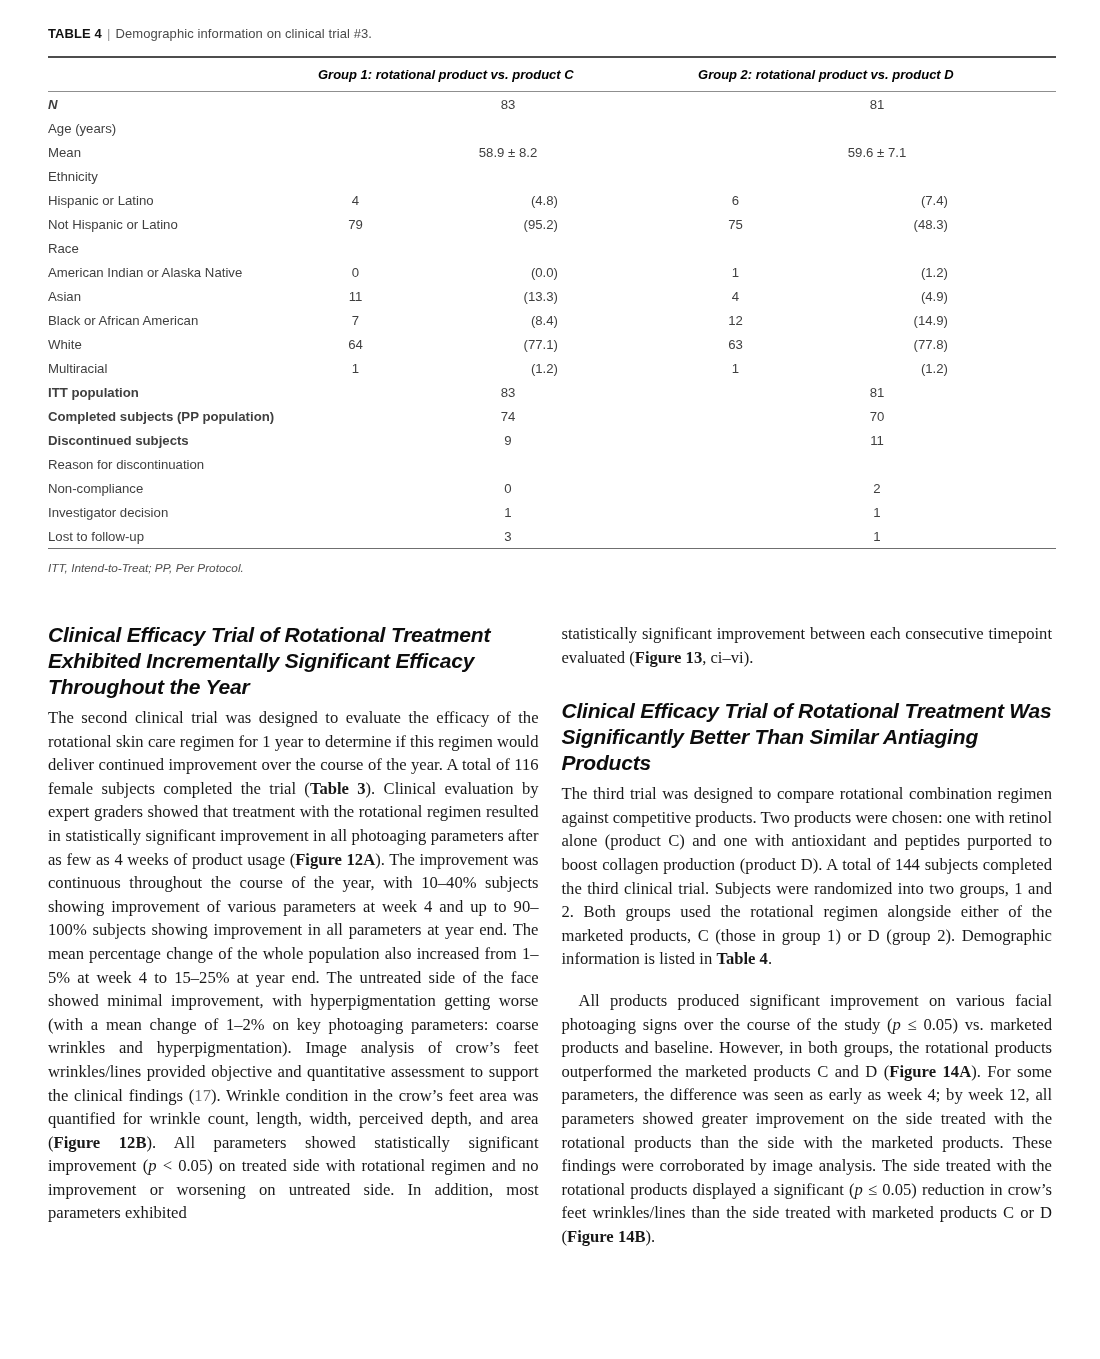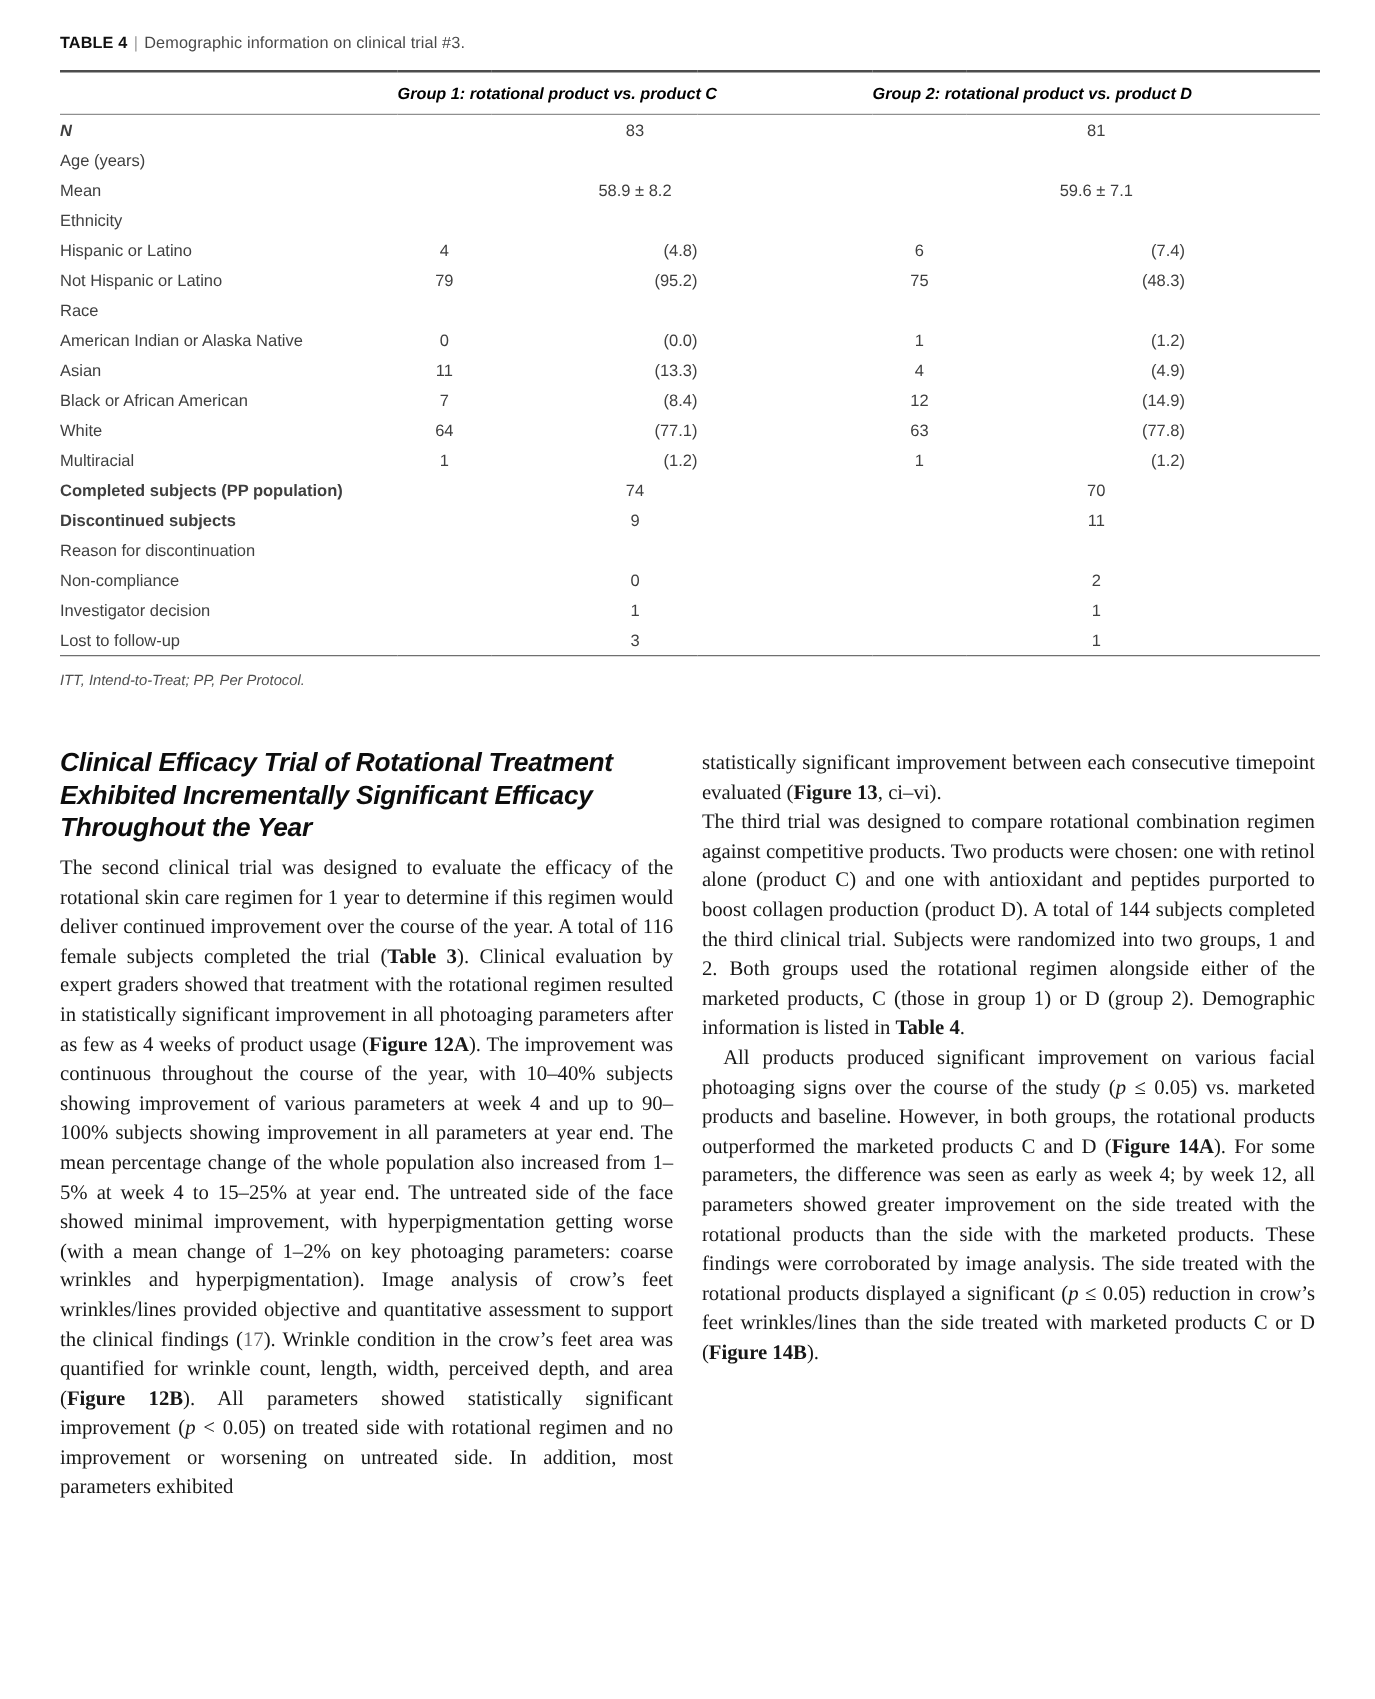--- a/index.html
+++ b/index.html
@@ -58,21 +58,21 @@
     font-family:"Liberation Sans",sans-serif;
     font-size:21px;line-height:26px;font-weight:bold;color:var(--heading);
     letter-spacing:-0.2px;margin:0 0 6px 0;font-style:italic;
   }
   h2.mt{margin-top:29px;}
   p.body-p{
     font-family:"Liberation Serif",serif;
     font-size:16.6px;line-height:23.6px;color:#181818;
     text-align:justify;margin:0;
   }
-  p.body-p + p.body-p{margin-top:0;}
+  p.body-p + p.body-p{margin-top:18px;}
   p.indent{text-indent:17px;}
   p.body-p b{font-weight:bold;}
   p.body-p i{font-style:italic;}
   .ref{color:var(--ref);}
 </style>
 </head>
 <body>
 
 <div class="page">
 
@@ -175,20 +175,25 @@
           <tr>
             <td class="label">Multiracial</td>
             <td class="center">1</td>
             <td class="right">(1.2)</td>
             <td></td>
             <td class="center">1</td>
             <td class="right">(1.2)</td>
             <td></td>
           </tr>
           <tr>
+            <td class="label bold">ITT population</td>
+            <td class="center" colspan="3">83</td>
+            <td class="center" colspan="3">81</td>
+          </tr>
+          <tr>
             <td class="label bold">Completed subjects (PP population)</td>
             <td class="center" colspan="3">74</td>
             <td class="center" colspan="3">70</td>
           </tr>
           <tr>
             <td class="label bold">Discontinued subjects</td>
             <td class="center" colspan="3">9</td>
             <td class="center" colspan="3">11</td>
           </tr>
           <tr>
@@ -215,18 +220,19 @@
     <div class="footnote">ITT, Intend-to-Treat; PP, Per Protocol.</div>
   </div>
 
   <div class="columns">
     <div class="col">
       <h2 class="sec-heading">Clinical Efficacy Trial of Rotational Treatment Exhibited Incrementally Significant Efficacy Throughout the Year</h2>
       <p class="body-p">The second clinical trial was designed to evaluate the efficacy of the rotational skin care regimen for 1 year to determine if this regimen would deliver continued improvement over the course of the year. A total of 116 female subjects completed the trial (<b>Table 3</b>). Clinical evaluation by expert graders showed that treatment with the rotational regimen resulted in statistically significant improvement in all photoaging parameters after as few as 4 weeks of product usage (<b>Figure 12A</b>). The improvement was continuous throughout the course of the year, with 10–40% subjects showing improvement of various parameters at week 4 and up to 90–100% subjects showing improvement in all parameters at year end. The mean percentage change of the whole population also increased from 1–5% at week 4 to 15–25% at year end. The untreated side of the face showed minimal improvement, with hyperpigmentation getting worse (with a mean change of 1–2% on key photoaging parameters: coarse wrinkles and hyperpigmentation). Image analysis of crow’s feet wrinkles/lines provided objective and quantitative assessment to support the clinical findings (<span class="ref">17</span>). Wrinkle condition in the crow’s feet area was quantified for wrinkle count, length, width, perceived depth, and area (<b>Figure 12B</b>). All parameters showed statistically significant improvement (<i>p</i> &lt; 0.05) on treated side with rotational regimen and no improvement or worsening on untreated side. In addition, most parameters exhibited</p>
     </div>
     <div class="col">
       <p class="body-p">statistically significant improvement between each consecutive timepoint evaluated (<b>Figure 13</b>, ci–vi).</p>
+      <h2 class="sec-heading mt">Clinical Efficacy Trial of Rotational Treatment Was Significantly Better Than Similar Antiaging Products</h2>
       <p class="body-p">The third trial was designed to compare rotational combination regimen against competitive products. Two products were chosen: one with retinol alone (product C) and one with antioxidant and peptides purported to boost collagen production (product D). A total of 144 subjects completed the third clinical trial. Subjects were randomized into two groups, 1 and 2. Both groups used the rotational regimen alongside either of the marketed products, C (those in group 1) or D (group 2). Demographic information is listed in <b>Table 4</b>.</p>
       <p class="body-p indent">All products produced significant improvement on various facial photoaging signs over the course of the study (<i>p</i> ≤ 0.05) vs. marketed products and baseline. However, in both groups, the rotational products outperformed the marketed products C and D (<b>Figure 14A</b>). For some parameters, the difference was seen as early as week 4; by week 12, all parameters showed greater improvement on the side treated with the rotational products than the side with the marketed products. These findings were corroborated by image analysis. The side treated with the rotational products displayed a significant (<i>p</i> ≤ 0.05) reduction in crow’s feet wrinkles/lines than the side treated with marketed products C or D (<b>Figure 14B</b>).</p>
     </div>
   </div>
 
 </div>
 
 </body></html>

